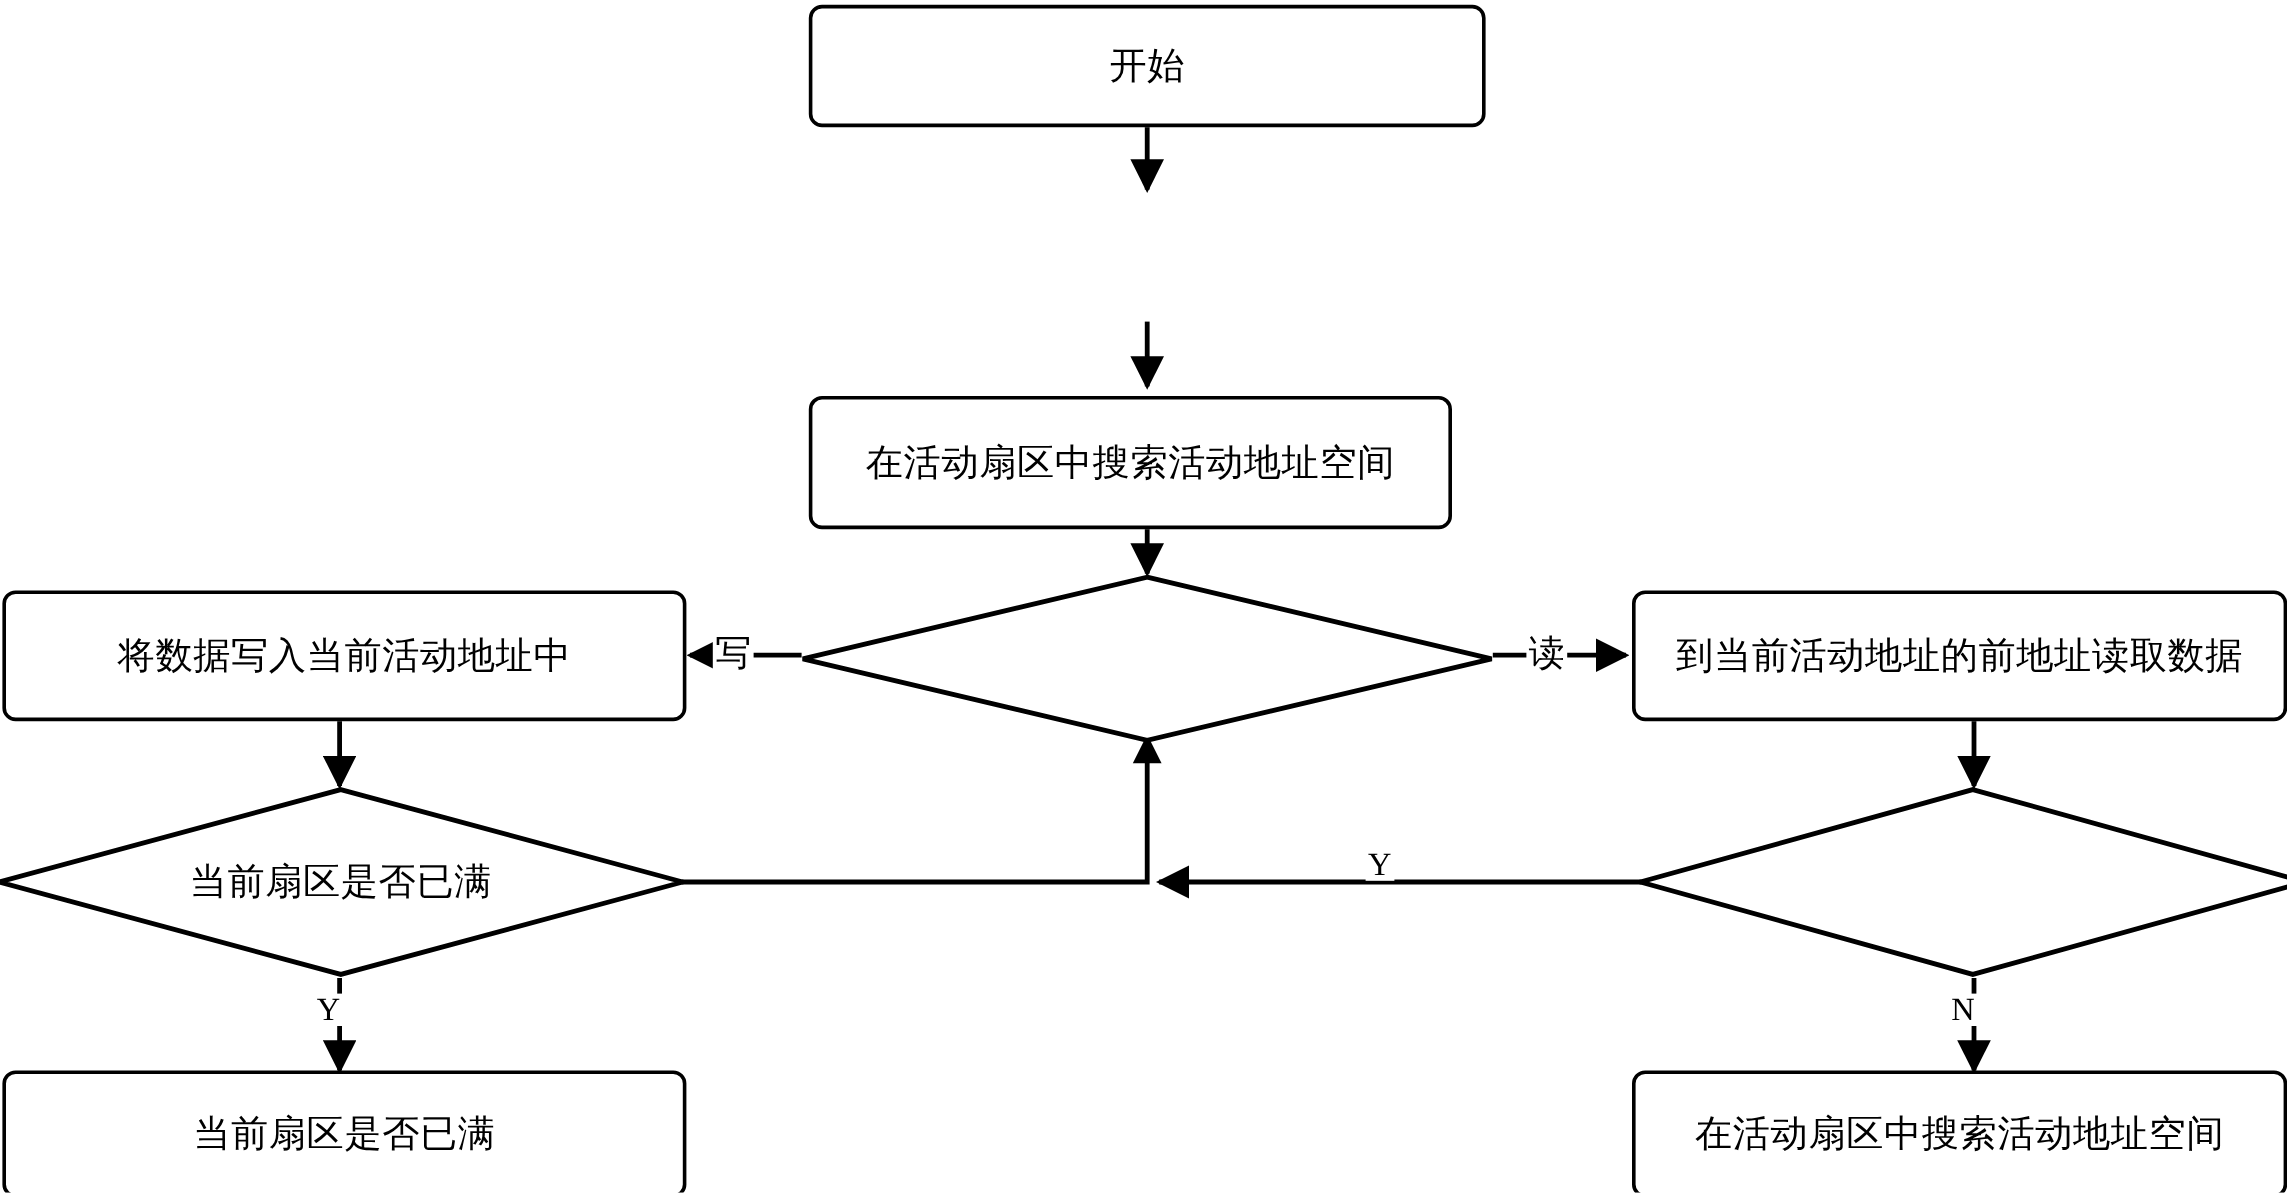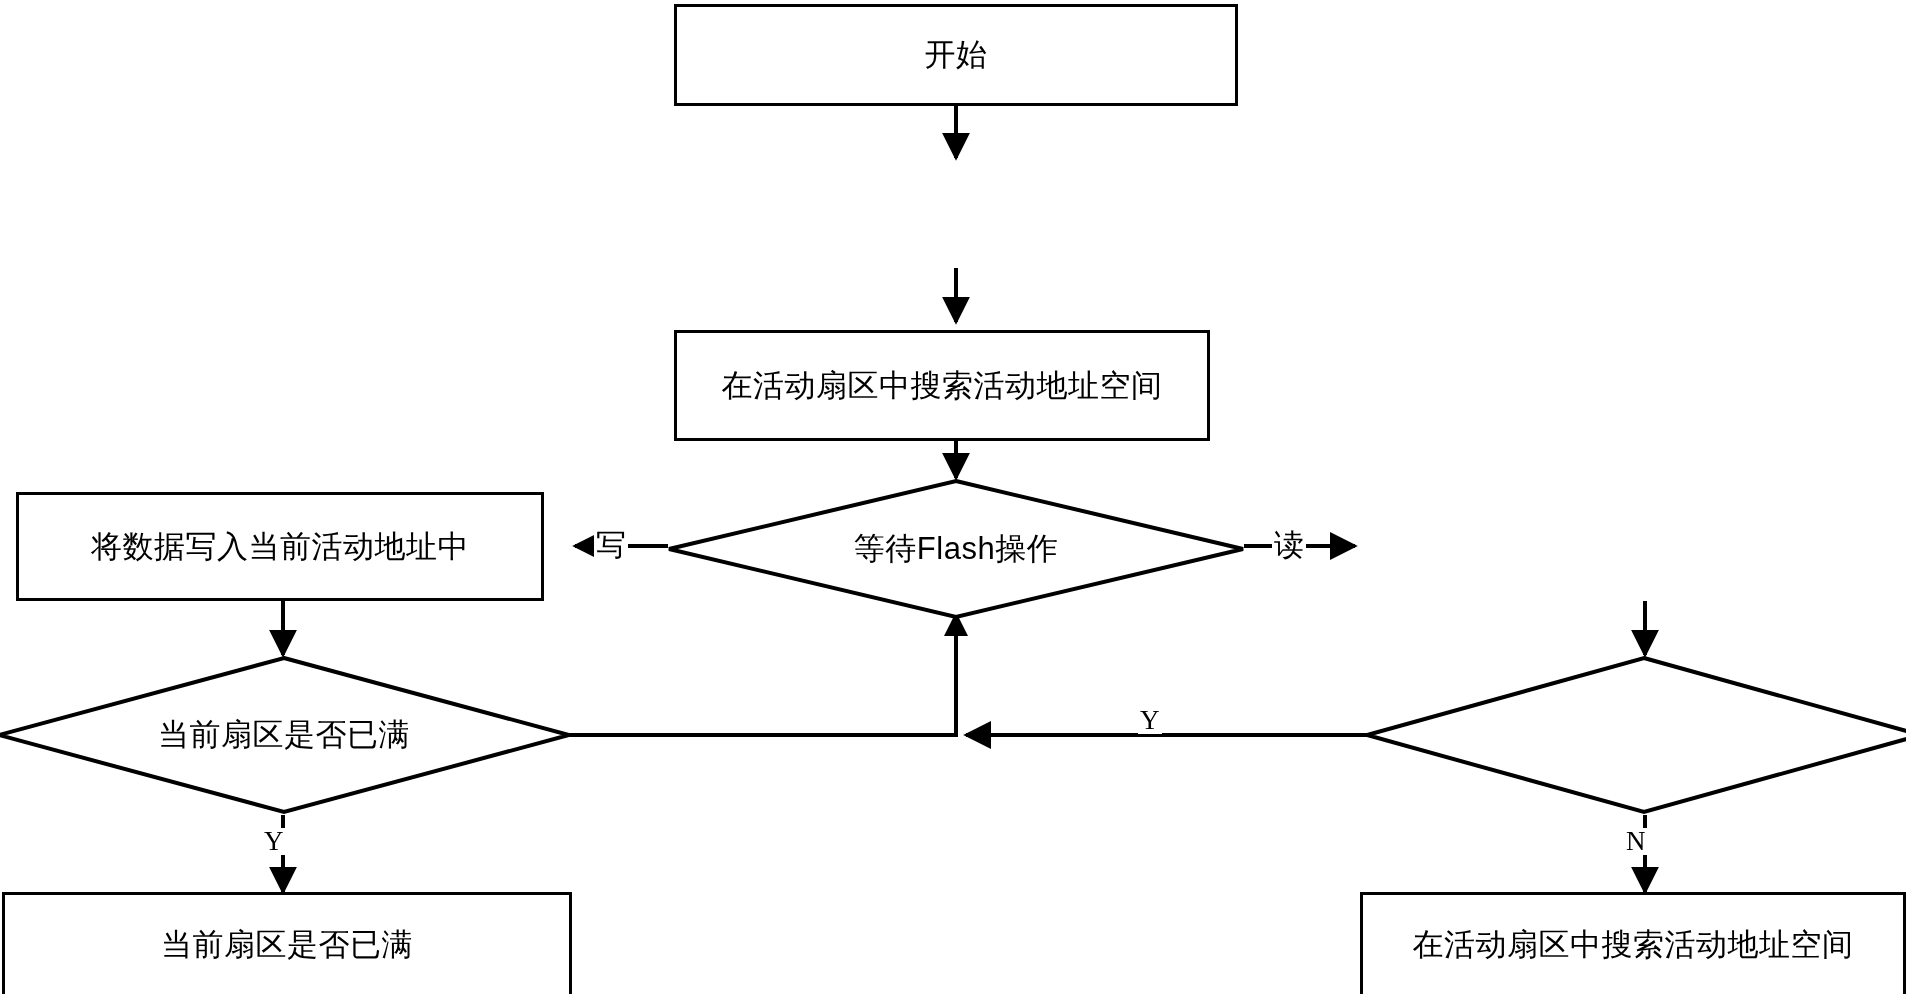--- a/index.html
+++ b/index.html
@@ -27,20 +27,21 @@
     height: 994px;
     pointer-events: none;
   }
   .node {
     position: absolute;
     box-sizing: border-box;
     display: flex;
     align-items: center;
     justify-content: center;
     text-align: right;
+    border-radius: 11px;
   }
   .proc {
     border: 3px solid #000000;
     background: #ffffff;
   }
   .proc .node-label {
     font-size: 31px;
     line-height: 1.2;
     letter-spacing: 0.5px;
     white-space: nowrap;
@@ -120,27 +121,29 @@
 
 
   <div class="node proc" style="left:674px; top:330px; width:536px; height:111px;">
     <span class="node-label">在活动扇区中搜索活动地址空间</span>
   </div>
 
   <div class="node decision" style="left:666px; top:478px; width:580px; height:142px;">
     <svg class="diamond-svg" viewBox="0 0 580 142" preserveAspectRatio="none">
       <polygon points="290,3 577,71 290,139 3,71" fill="#ffffff" stroke="#000000" stroke-width="4" vector-effect="non-scaling-stroke"></polygon>
     </svg>
-    <span class="node-label">等待Flash操作</span>
   </div>
 
-  <div class="node proc" style="left:16px; top:492px; width:528px; height:109px;">
+  <div class="node proc" style="left:2px; top:492px; width:570px; height:109px;">
     <span class="node-label">将数据写入当前活动地址中</span>
   </div>
 
+  <div class="node proc" style="left:1360px; top:492px; width:546px; height:109px;">
+    <span class="node-label">到当前活动地址的前地址读取数据</span>
+  </div>
 
   <div class="node decision" style="left:-4px; top:655px; width:576px; height:160px;">
     <svg class="diamond-svg" viewBox="0 0 576 160" preserveAspectRatio="none">
       <polygon points="288,3 573,80 288,157 3,80" fill="#ffffff" stroke="#000000" stroke-width="4" vector-effect="non-scaling-stroke"></polygon>
     </svg>
     <span class="node-label">当前扇区是否已满</span>
   </div>
 
   <div class="node decision" style="left:1364px; top:655px; width:560px; height:160px;">
     <svg class="diamond-svg" viewBox="0 0 560 160" preserveAspectRatio="none">

